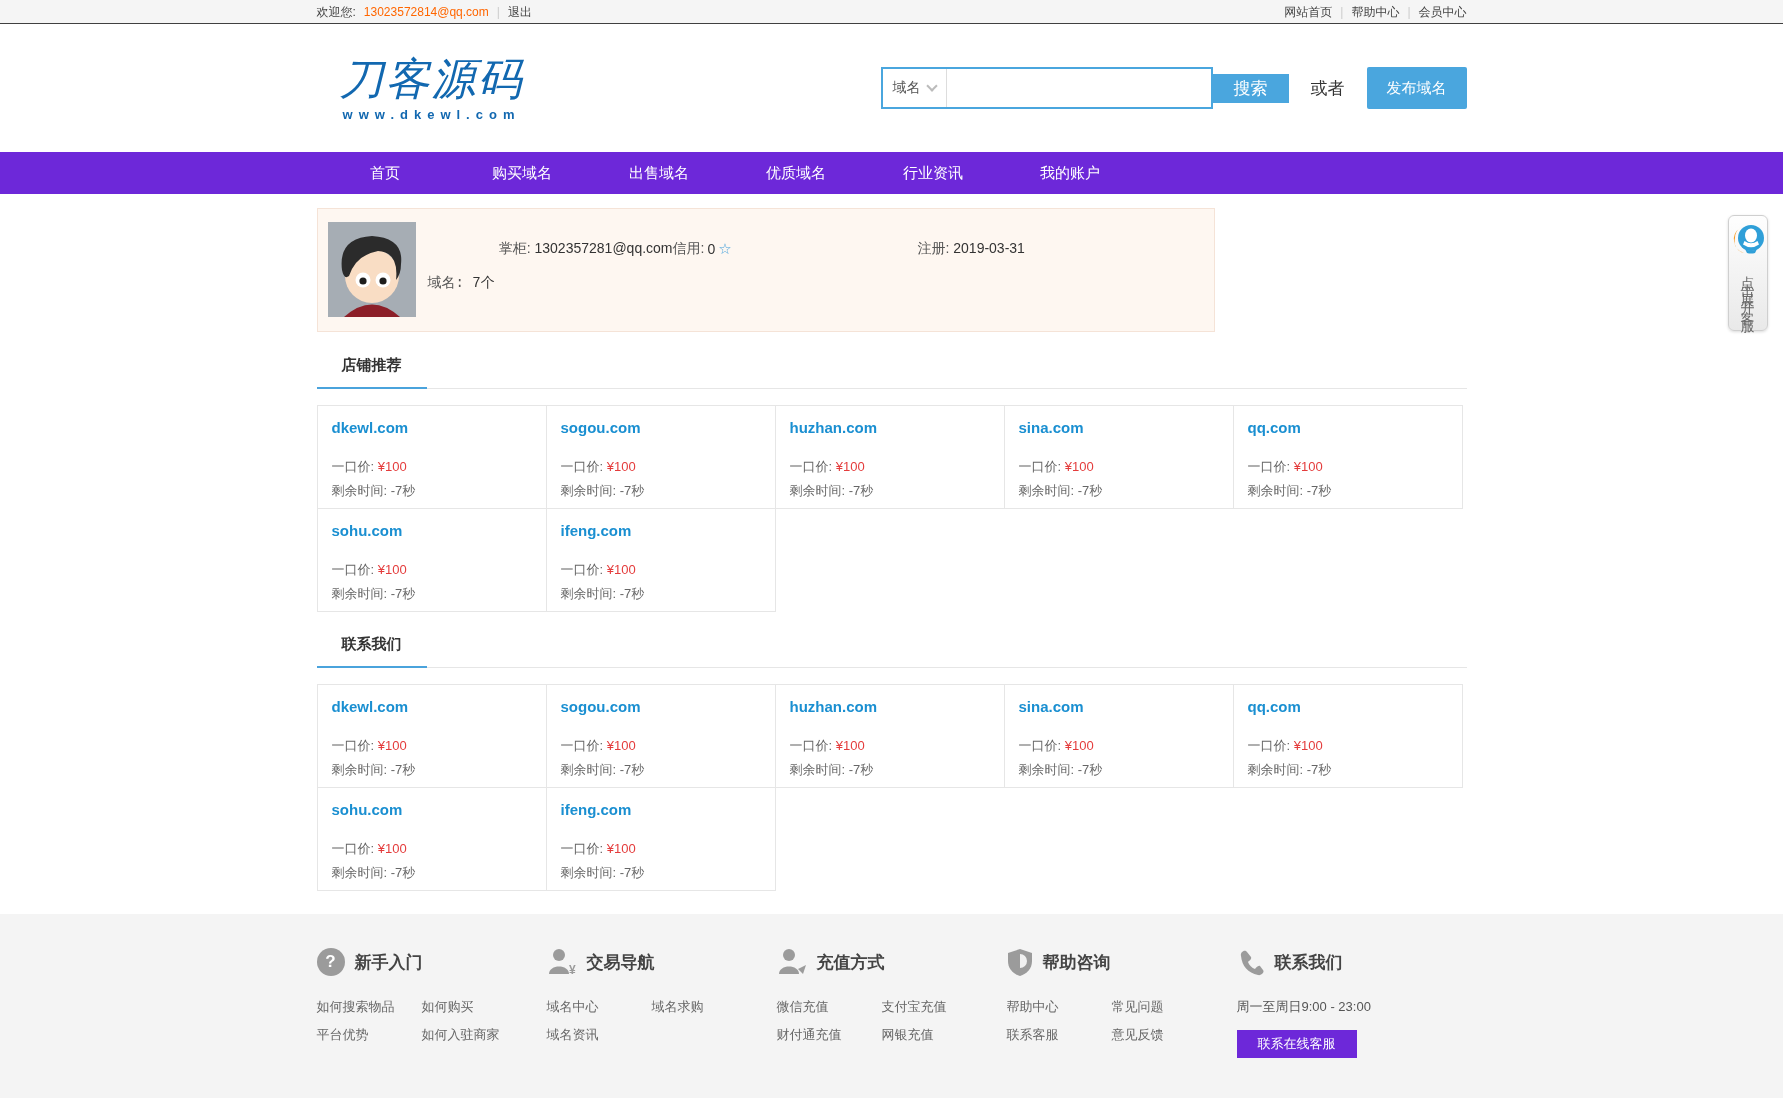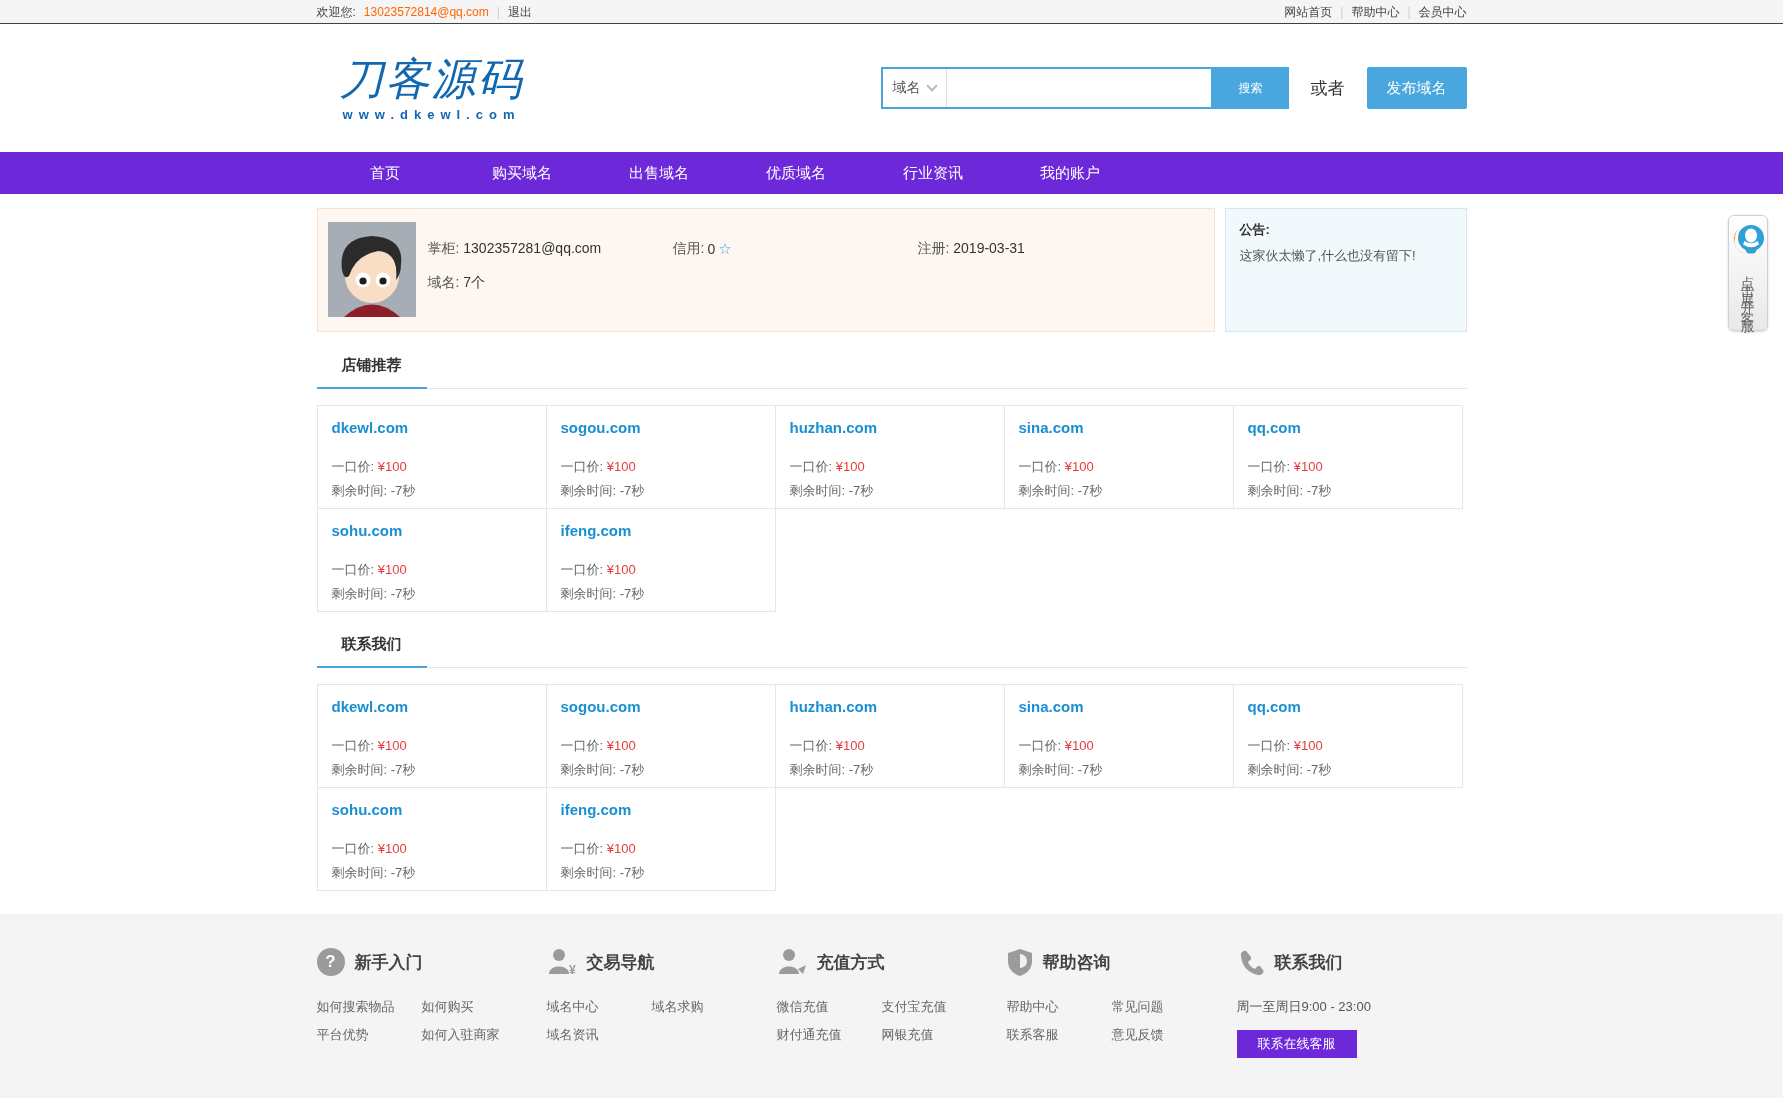--- a/index.html
+++ b/index.html
@@ -19,39 +19,39 @@
   .header { background:#fff; height:128px; }
   .header .container { display:flex; align-items:center; justify-content:space-between; height:128px; }
   .logo { display:flex; flex-direction:column; align-items:center; width:230px; cursor:pointer; }
   .logo-title { font-size:44px; font-weight:normal; color:#1268b0; letter-spacing:2px; font-style:italic; line-height:48px; }
   .logo-sub { font-size:13px; font-weight:bold; color:#1268b0; letter-spacing:6px; margin-top:4px; }
   .search-zone { display:flex; align-items:center; }
   .search-box { display:flex; border:2px solid #4aa6de; height:42px; width:332px; background:#fff; }
   .search-cat { display:flex; align-items:center; gap:7px; padding:0 10px; border-right:1px solid #ddd; font-size:14px; color:#555; cursor:pointer; }
   .chev { width:8px; height:8px; border-right:2px solid #bbb; border-bottom:2px solid #bbb; transform:rotate(45deg); margin-top:-4px; }
   .search-input { border:none; outline:none; flex:1; font-size:14px; padding:0 8px; min-width:0; }
-  .btn-search { width:76px; height:42px; background:#4aa6de; color:#fff; border:none; font-size:12px; cursor:pointer; }
+  .btn-search { width:76px; height:29px; background:#4aa6de; color:#fff; border:none; font-size:17px; cursor:pointer; }
   .or-text { margin:0 22px; font-size:17px; color:#333; }
   .btn-publish { width:100px; height:42px; background:#4aa6de; color:#fff; border:none; font-size:15px; border-radius:2px; cursor:pointer; }
 
   
   .nav { background:#6d28d9; height:42px; }
   .nav .container { display:flex; }
   .nav-item { width:137px; text-align:center; line-height:42px; color:#fff; font-size:15px; cursor:pointer; }
 
   
   .info-row { display:flex; justify-content:space-between; margin-top:14px; }
   .seller-panel { width:898px; height:124px; background:#fef7f1; border:1px solid #f5e3d7; display:flex; padding:13px 10px; }
   .avatar { width:88px; height:95px; flex:0 0 88px; }
   .seller-info { margin-left:12px; padding-top:18px; font-size:14px; color:#555; flex:1; }
-  .s-row1 { display:flex; align-items:center; }
+  .s-row1 { display:flex; align-items:center;text-align:right; }
   .s-shop { width:245px; }
   .s-credit { width:245px; display:flex; align-items:center; gap:3px; }
   .star { color:#4aa3dc; font-size:15px; }
-  .s-row2 { margin-top:16px; }
+  .s-row2 { margin-top:16px;font-family:Liberation Mono, monospace; }
   .seller-info b { font-weight:normal; color:#333; }
   .notice-panel { width:242px; height:124px; background:#f2f9fd; border:1px solid #d3e8f4; padding:12px 14px; font-size:13px; }
   .notice-title { font-weight:bold; color:#333; margin-bottom:8px; }
   .notice-body { color:#555; }
 
   
   .section { margin-top:24px; }
   .tabbar { border-bottom:1px solid #e6e6e6; }
   .tab { display:inline-block; width:110px; text-align:center; padding-bottom:12px; font-size:15px; font-weight:bold; color:#333; border-bottom:2px solid #4aa3dc; margin-bottom:-1px; cursor:pointer; }
   .cards { margin-top:16px; display:flex; flex-wrap:wrap; }
@@ -161,24 +161,20 @@
             <span>注册:</span>
             <b>2019-03-31</b>
           </div>
         </div>
         <div class="s-row2">
           <span>域名:</span>
           <b>7个</b>
         </div>
       </div>
     </div>
-    <div class="notice-panel">
-      <div class="notice-title">公告:</div>
-      <div class="notice-body">这家伙太懒了,什么也没有留下!</div>
-    </div>
   </div>
 
   <div class="section">
     <div class="tabbar">
       <div class="tab">店铺推荐</div>
     </div>
     <div class="cards">
       <div class="card">
         <div class="card-domain">dkewl.com</div>
         <div class="card-line first"><span>一口价:</span> <span class="price">¥100</span></div>

